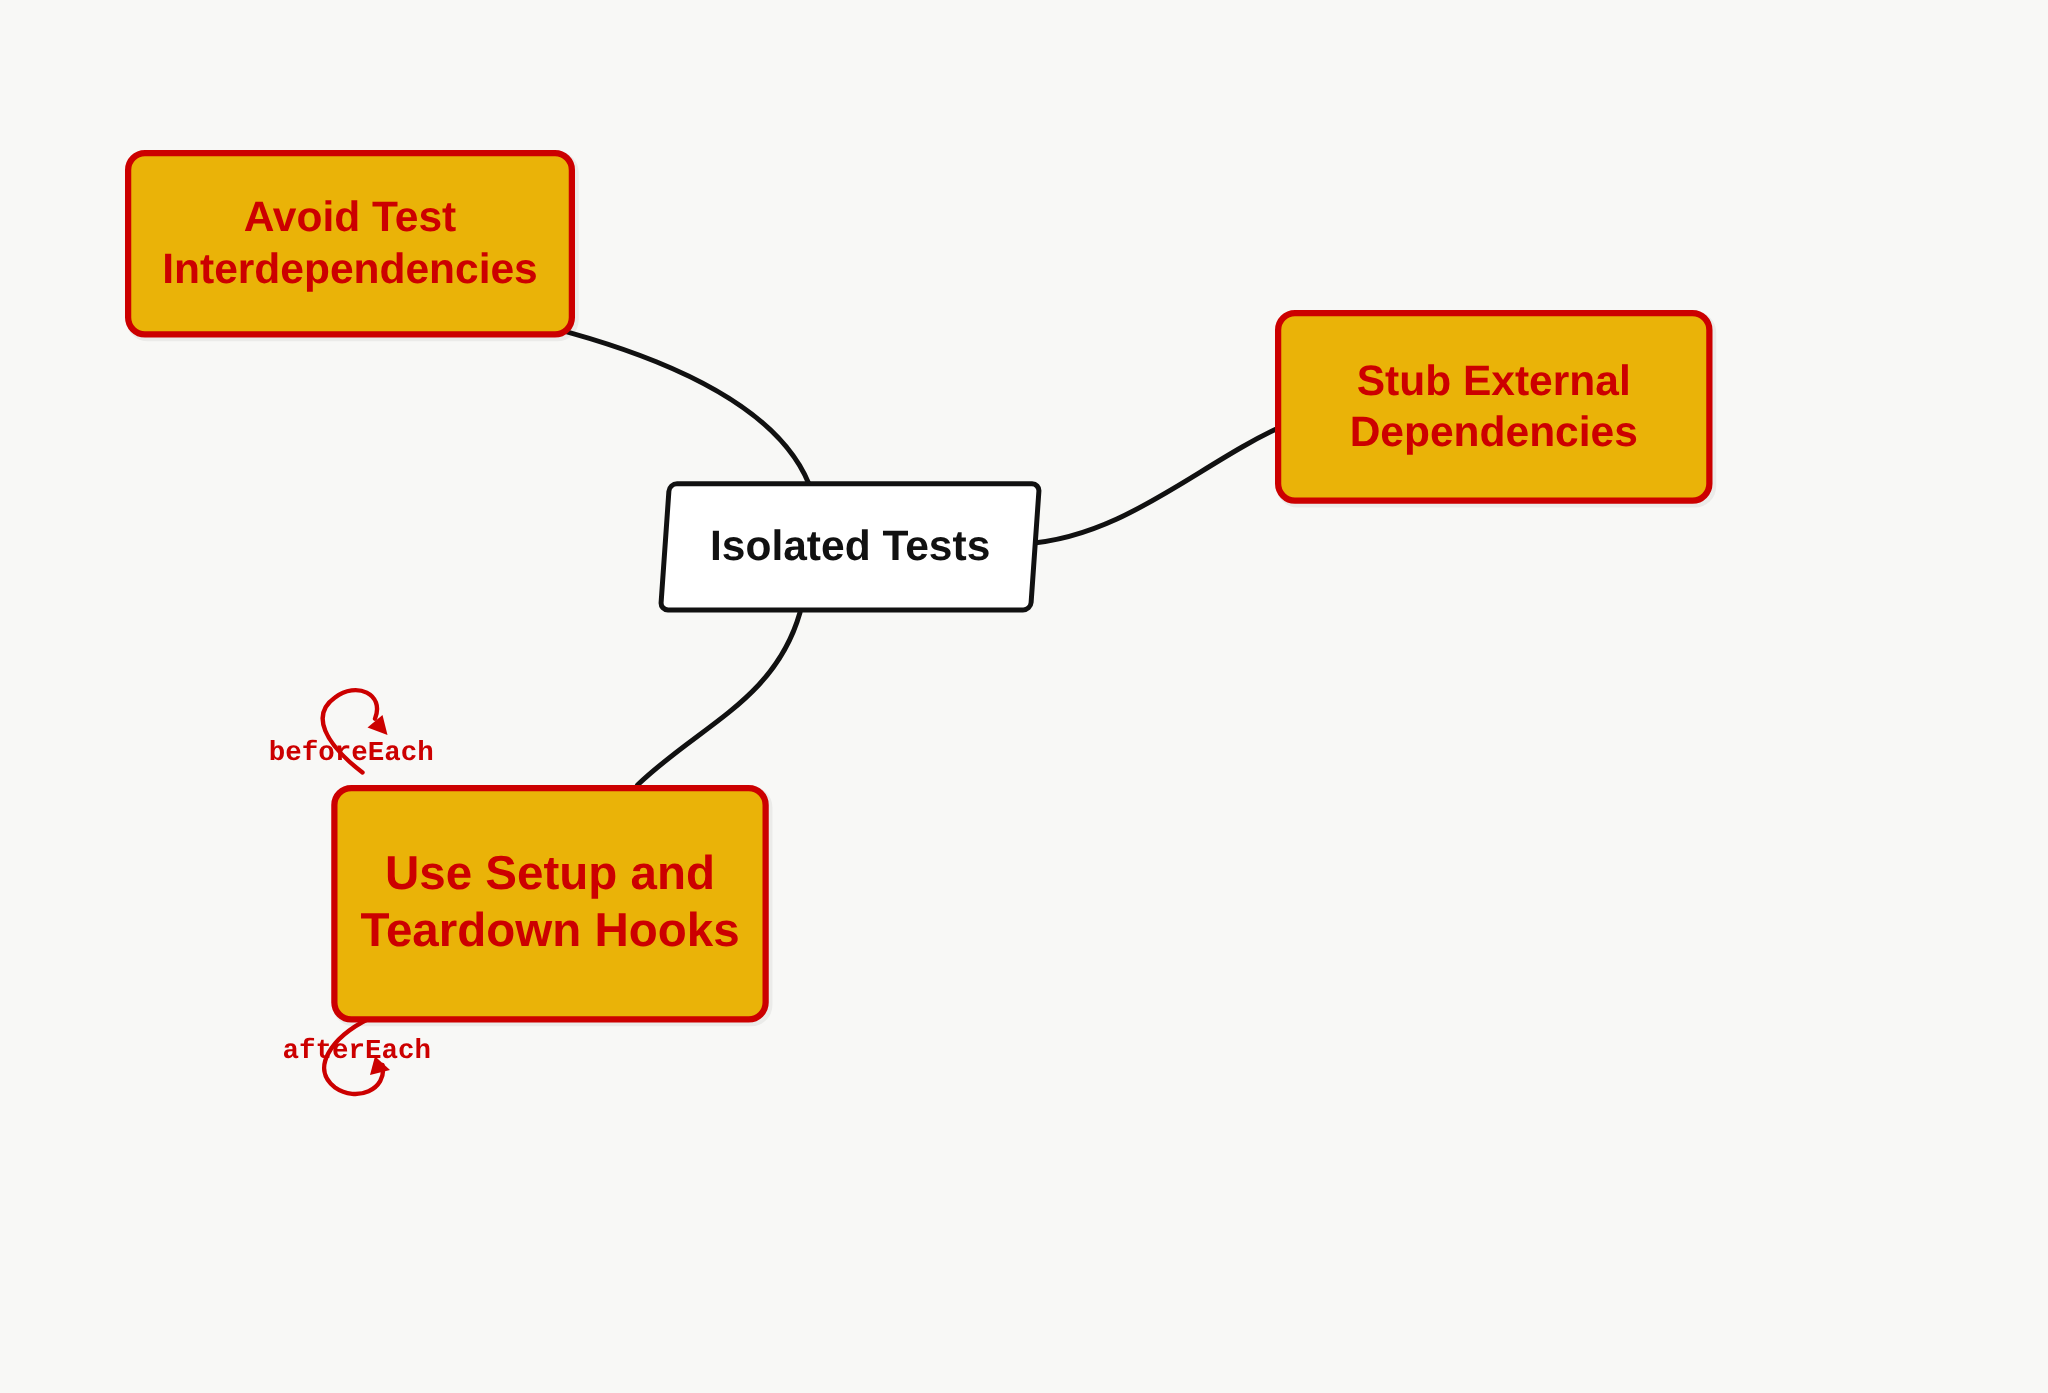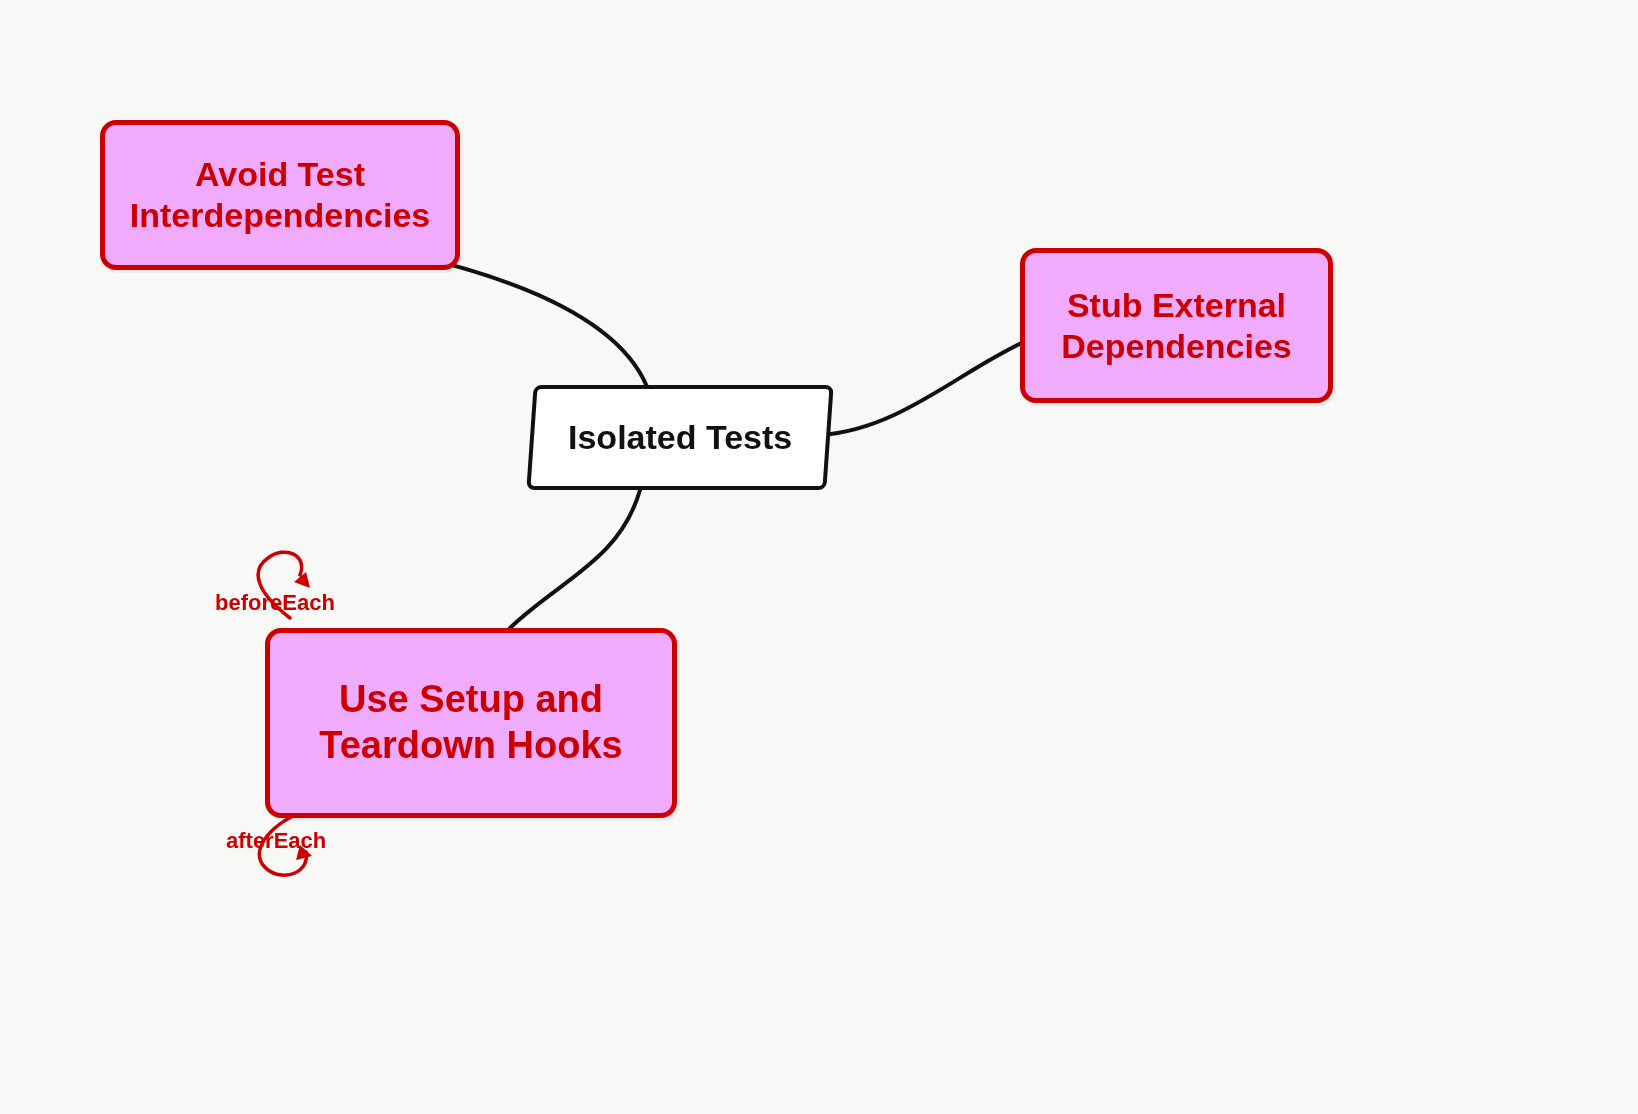--- a/index.html
+++ b/index.html
@@ -27,41 +27,41 @@
     .node {
       position: absolute;
       border: 4px solid;
       border-radius: 12px;
       display: flex;
       align-items: center;
       justify-content: center;
       text-align: center;
       font-weight: 900;
       line-height: 1.2;
-      background: #f0abfc;
+      background: #eab308;
     }
     .node-red {
       border-color: #cc0000;
       color: #cc0000;
     }
     .node-black {
       border-color: #111;
       color: #111;
       background: white;
     }
     
     .sketchy {
       box-shadow: 2px 2px 0 1px rgba(0,0,0,0.05);
     }
     .label-small {
       position: absolute;
       font-size: 22px;
       font-weight: 700;
       color: #cc0000;
-      font-family: Liberation Sans, sans-serif;
+      font-family: Liberation Mono, monospace;
       text-align: right;
     }
   </style>
 </head>
 <body>
 
 <div class="diagram-container">
   <svg class="connections">
 
     <path d="M 650 395 C 620 300, 450 260, 340 240" stroke="#111" stroke-width="4" fill="none" stroke-linecap="round"></path>
@@ -85,30 +85,30 @@
 
   <div class="node node-red sketchy" style="left: 100px; top: 120px; width: 360px; height: 150px; font-size: 34px; border-radius: 16px; border-width: 5px;">
     <span style="white-space: pre-line; font-weight: 900;">Avoid Test
 Interdependencies</span>
   </div>
 
   <div class="node node-black" style="left: 530px; top: 385px; width: 300px; height: 105px; font-size: 34px; border-width: 4px; border-radius: 8px; transform: skewX(-4deg);">
     <span style="font-weight: 900; transform: skewX(4deg); display: inline-block;">Isolated Tests</span>
   </div>
 
-  <div class="node node-red sketchy" style="left: 1020px; top: 248px; width: 313px; height: 155px; font-size: 34px; border-radius: 16px; border-width: 5px;">
+  <div class="node node-red sketchy" style="left: 1020px; top: 248px; width: 350px; height: 155px; font-size: 34px; border-radius: 16px; border-width: 5px;">
     <span style="white-space: pre-line; font-weight: 900;">Stub External
 Dependencies</span>
   </div>
 
   <div class="label-small" style="left: 215px; top: 590px; font-size: 22px;">
     <span>beforeEach</span>
   </div>
 
-  <div class="node node-red sketchy" style="left: 265px; top: 628px; width: 412px; height: 190px; font-size: 38px; border-radius: 16px; border-width: 5px; align-items: center;">
+  <div class="node node-red sketchy" style="left: 265px; top: 628px; width: 350px; height: 190px; font-size: 38px; border-radius: 16px; border-width: 5px; align-items: center;">
     <span style="white-space: pre-line; font-weight: 900;">Use Setup and
 Teardown Hooks</span>
   </div>
 
   <div class="label-small" style="left: 226px; top: 828px; font-size: 22px;">
     <span>afterEach</span>
   </div>
 </div>
 
 </body></html>

